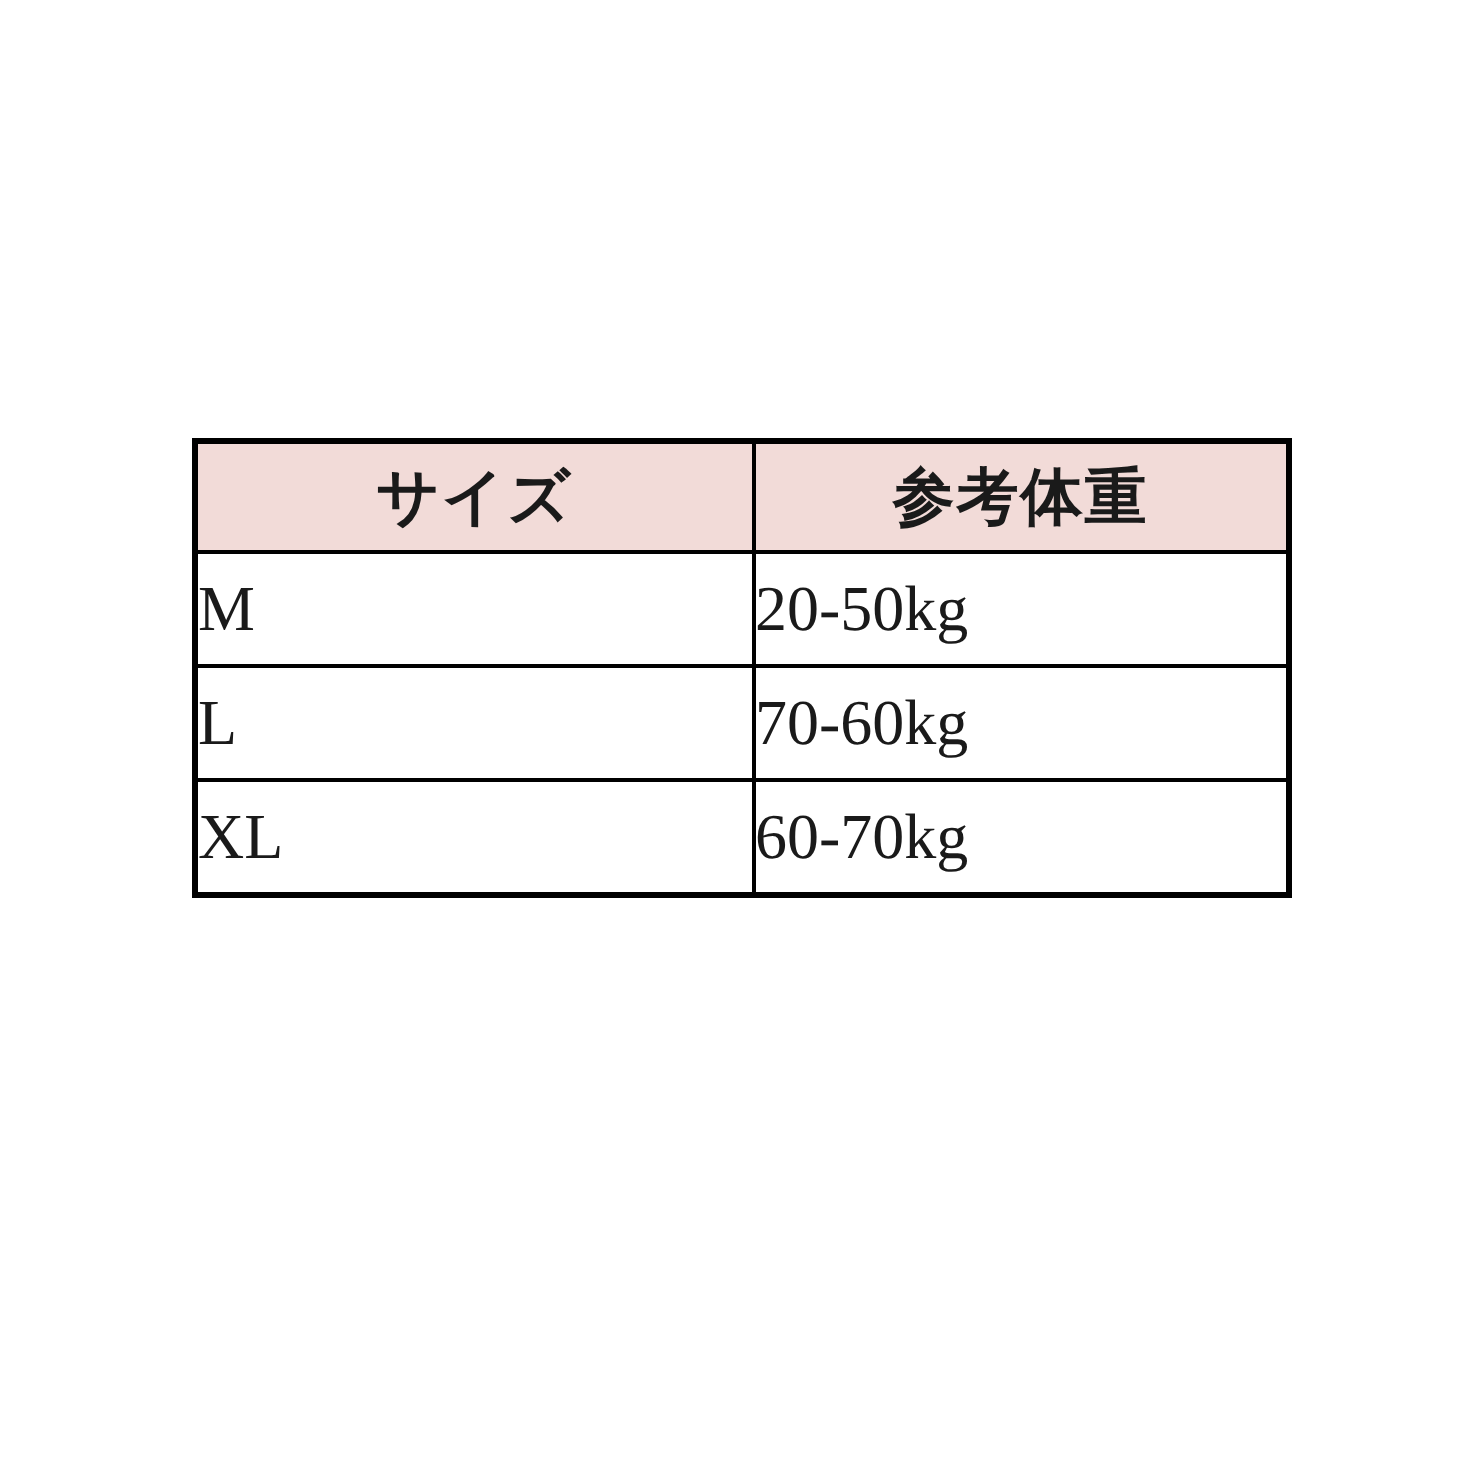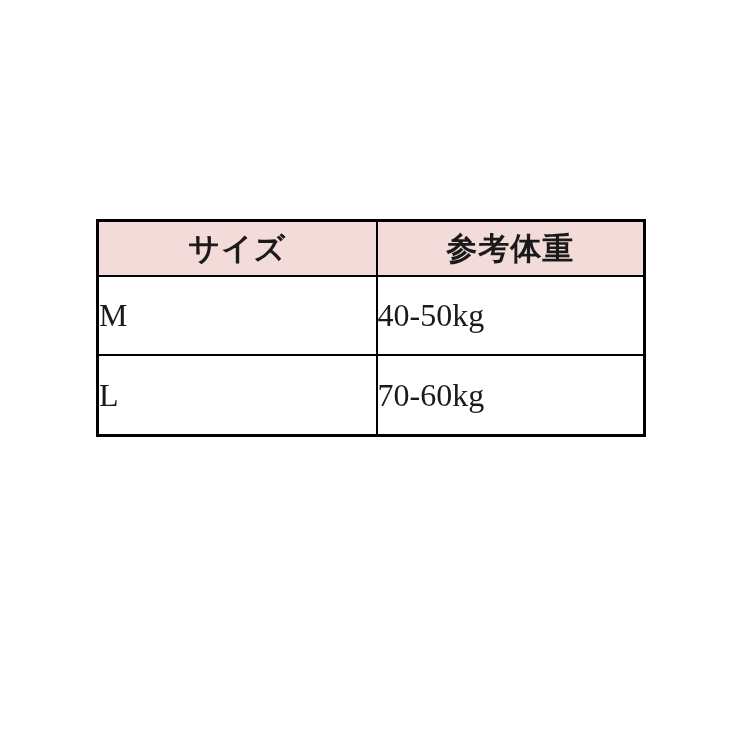--- a/index.html
+++ b/index.html
@@ -65,21 +65,25 @@
     </colgroup>
     <thead>
       <tr>
         <th>サイズ</th>
         <th>参考体重</th>
       </tr>
     </thead>
     <tbody>
       <tr>
         <td>M</td>
-        <td>40-50kg</td>
+        <td>20-50kg</td>
       </tr>
       <tr>
         <td>L</td>
         <td>70-60kg</td>
+      </tr>
+      <tr>
+        <td>XL</td>
+        <td>60-70kg</td>
       </tr>
     </tbody>
   </table>
 </div>
 
 </body></html>

